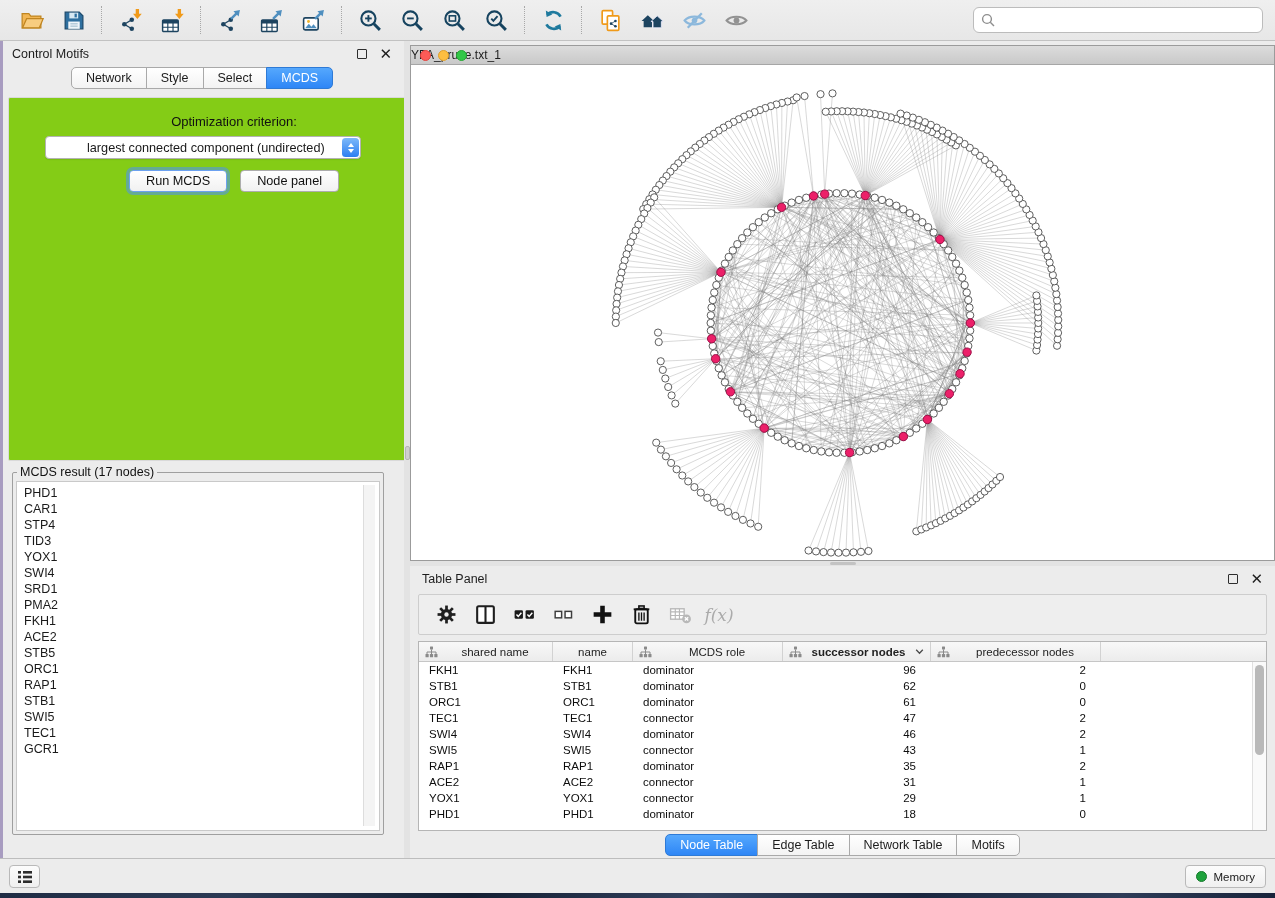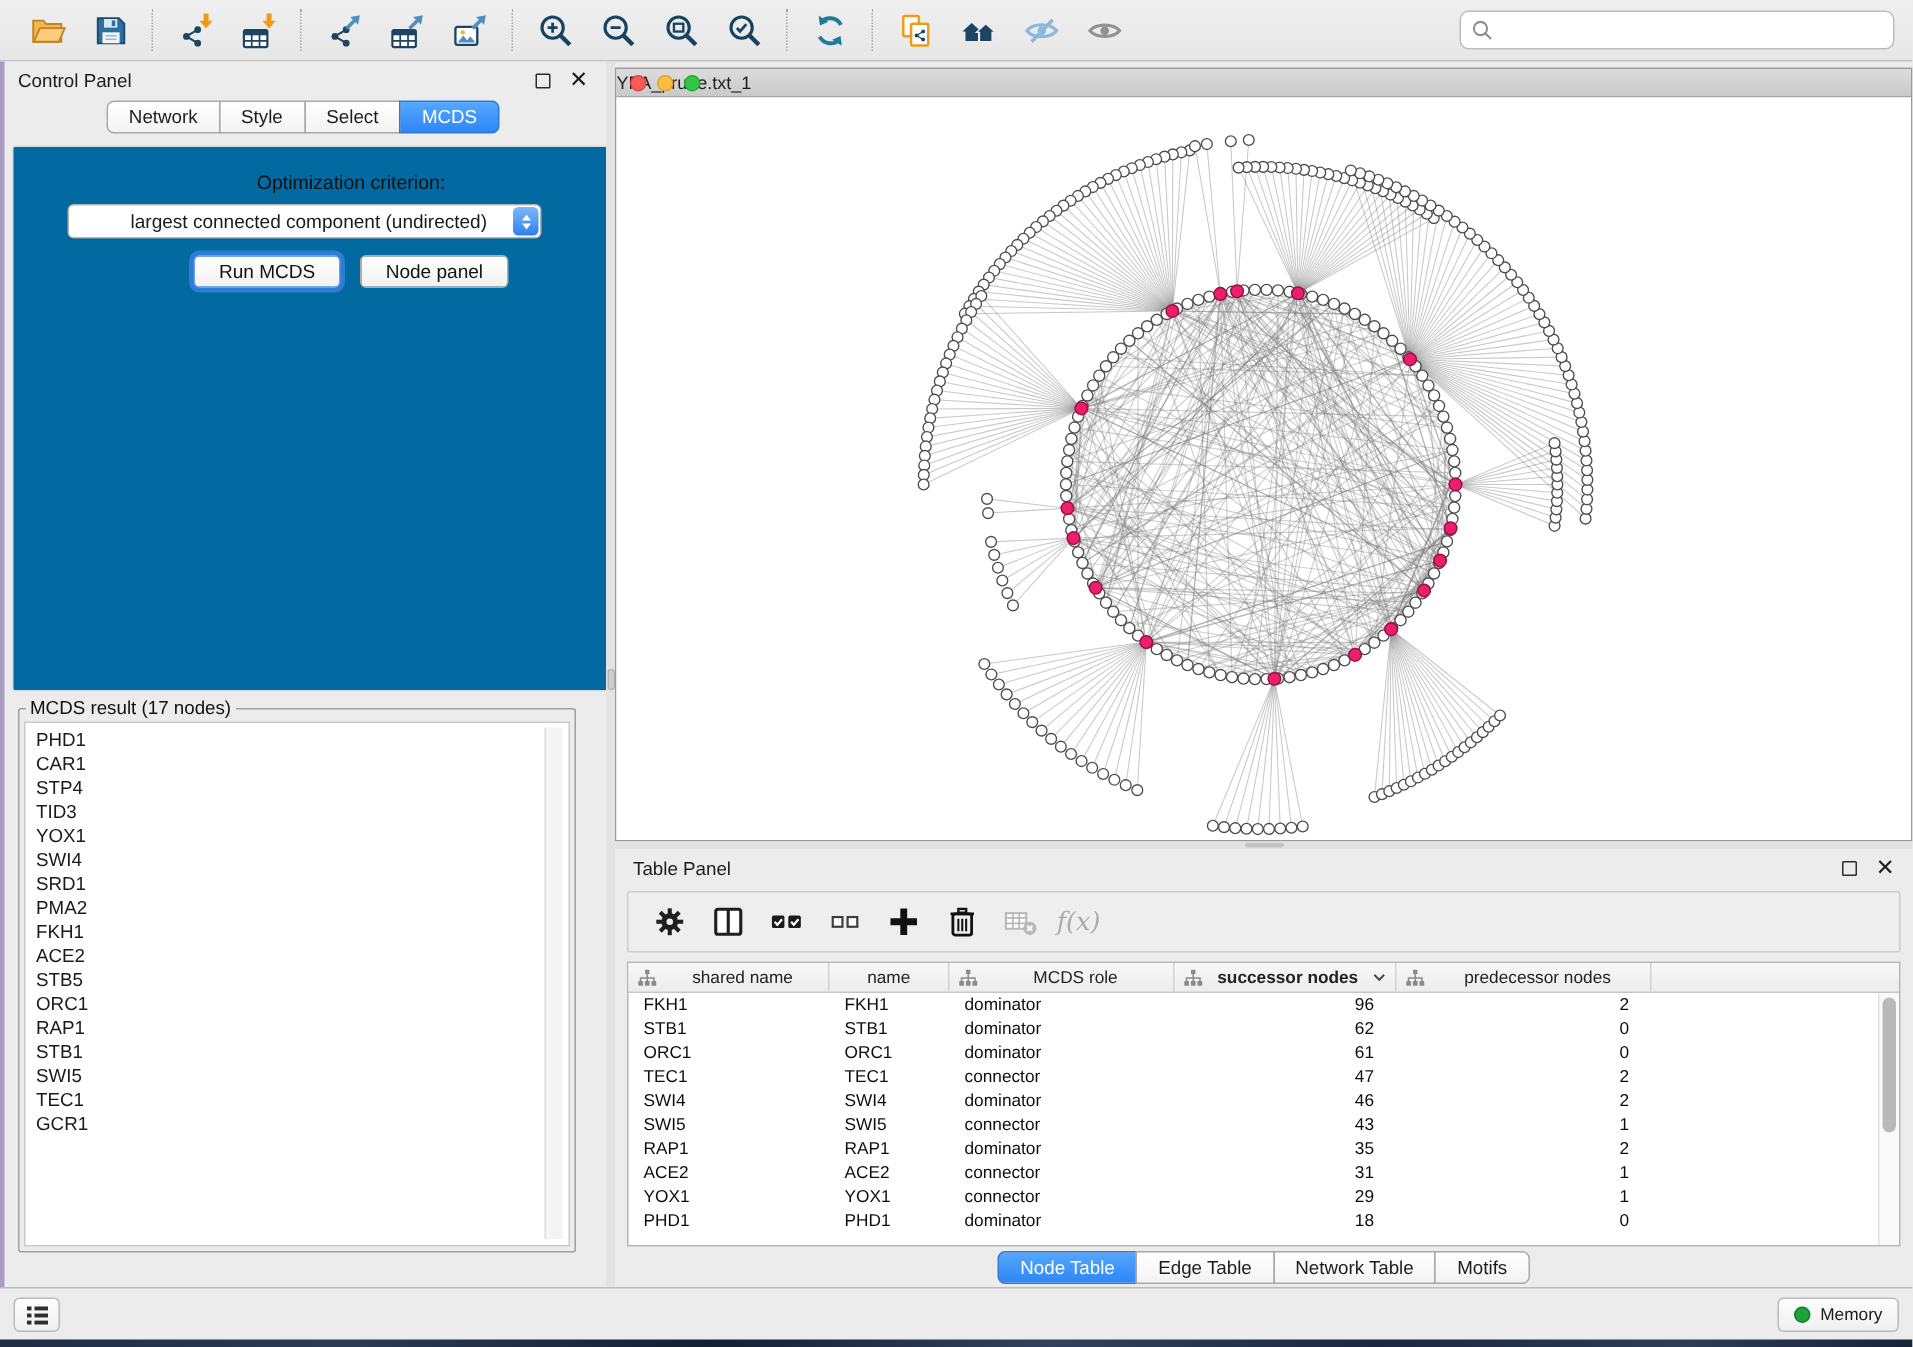--- a/index.html
+++ b/index.html
@@ -30,21 +30,21 @@
   .close-ico { font-size:15px; font-weight:bold; color:#1c1c1c; cursor:pointer; line-height:10px; }
 
   .segmented { display:flex; justify-content:center; }
   .seg { padding:3px 14px; font-size:12.5px; background:linear-gradient(#ffffff,#f3f3f3);
     border:1px solid #a9a9a9; margin-left:-1px; cursor:pointer; color:#1c1c1c; white-space:nowrap; }
   .seg:first-child { border-radius:5px 0 0 5px; margin-left:0; }
   .seg:last-child { border-radius:0 5px 5px 0; }
   .seg.active { background:linear-gradient(#55a8fd,#2e86f6); border-color:#2e7ad6; color:#fff; }
 
   .mcds-card { position:absolute; left:8px; top:56px; width:452px; height:364px;
-    background:#0369a1; border:1px solid #d9d9d9; border-radius:2px; }
+    background:#84cc16; border:1px solid #d9d9d9; border-radius:2px; }
   .opt-label { text-align:center; margin-top:16px; font-size:13px; color:#111; }
   .select { position:absolute; left:36px; top:38px; width:316px; height:23px; background:#fff;
     border:1px solid #b3b3b3; border-radius:4px; display:flex; align-items:center; padding-left:9px;
     font-size:12.7px; cursor:pointer; box-shadow:0 1px 1px rgba(0,0,0,.08); }
   .select .val { flex:1; overflow:hidden; white-space:nowrap;margin-left:32px; }
   .stepper { width:17px; height:19px; margin-right:1px; border-radius:3.5px;
     background:linear-gradient(#7db9fa,#2d7ef0); display:flex; flex-direction:column; align-items:center; justify-content:center; gap:2px; }
   .stepper i { width:0; height:0; border-left:3.5px solid transparent; border-right:3.5px solid transparent; }
   .stepper .up { border-bottom:4px solid #fff; }
   .stepper .dn { border-top:4px solid #fff; }
@@ -275,21 +275,21 @@
           <line x1="9.3" y1="9.3" x2="13" y2="13" stroke="#8e8e8e" stroke-width="1.4"></line>
         </svg>
       <input value="" style="">
     </div>
   </div>
 
   <div class="workspace">
 
     <aside class="control-panel">
       <div class="panel-titlebar">
-        <span>Control Panel</span>
+        <span>Control Motifs</span>
         <span class="sp"></span>
         <span class="float-ico"></span>
         <span class="close-ico">✕</span>
       </div>
       <div class="segmented">
           <div class="seg">Network</div>
           <div class="seg">Style</div>
           <div class="seg">Select</div>
           <div class="seg active">MCDS</div>
         </div>

